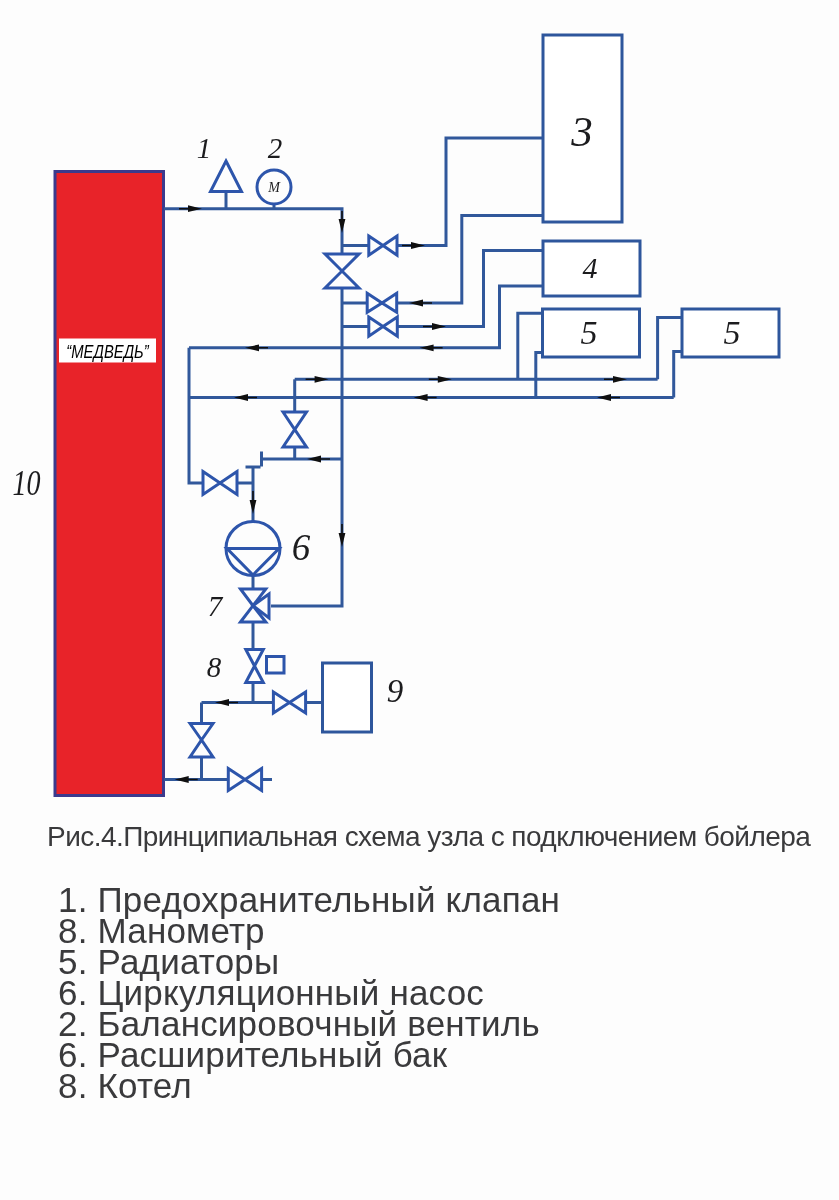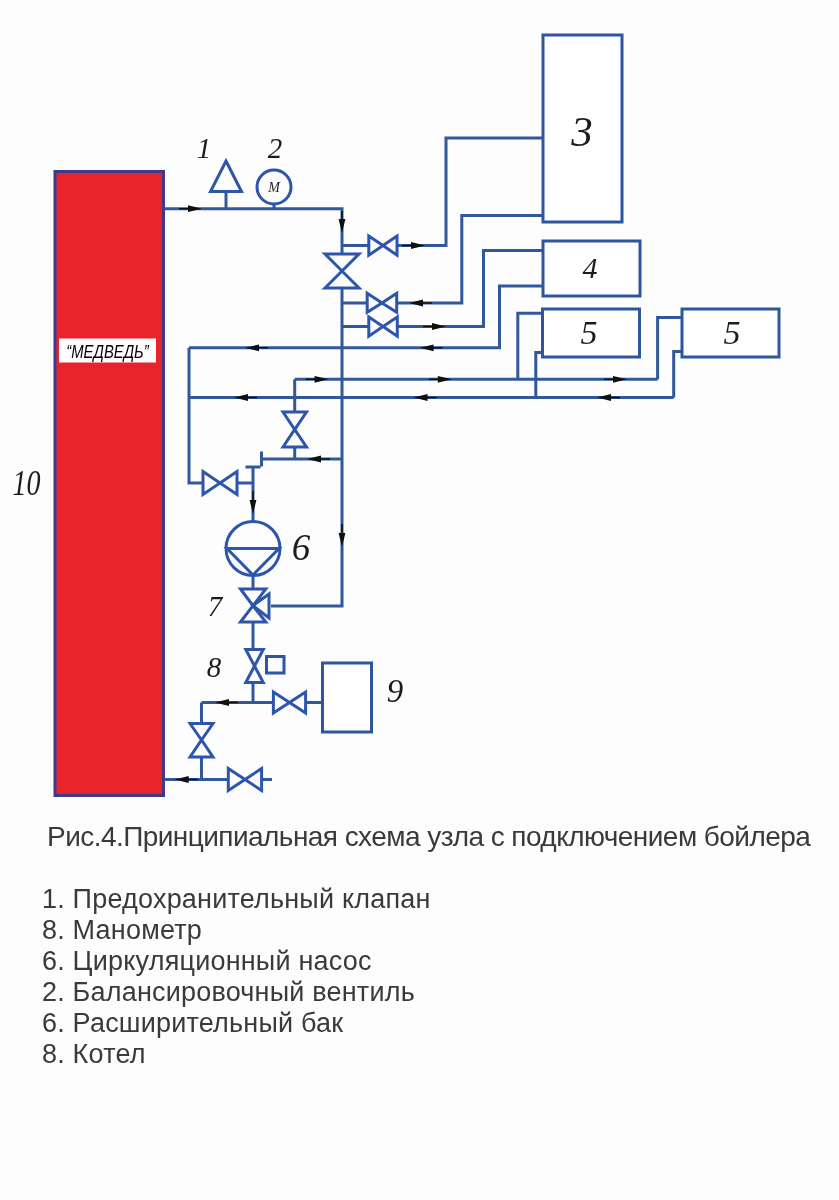--- a/index.html
+++ b/index.html
@@ -178,28 +178,29 @@
 </g>
 
 <g>
 <rect x="59" y="338.5" width="97" height="24" fill="#fff" stroke="none"></rect>
 <text x="0" y="0" font-size="19" font-family="Liberation Sans" font-style="italic" text-anchor="middle" fill="#000" transform="translate(107.5,357.5) scale(0.78,1)">“МЕДВЕДЬ”</text>
 </g>
 </svg>
 
 <div class="cap" style="left:47px;top:823px;font-size:28px;letter-spacing:-0.55px;white-space:nowrap;line-height:1;">Рис.4.Принципиальная схема узла с подключением бойлера</div>
 
-<div class="cap" style="left:42px;top:884px;font-size:27px;line-height:31px;letter-spacing:0.2px;">
+<div class="cap" style="left:58px;top:884px;font-size:35px;line-height:31px;letter-spacing:0.2px;">
 
 <div>1. Предохранительный клапан</div>
 
 <div>8. Манометр</div>
 
 
 
+<div>5. Радиаторы</div>
 
 <div>6. Циркуляционный насос</div>
 
 
 <div>2. Балансировочный вентиль</div>
 
 <div>6. Расширительный бак</div>
 
 <div>8. Котел</div>
 </div>

